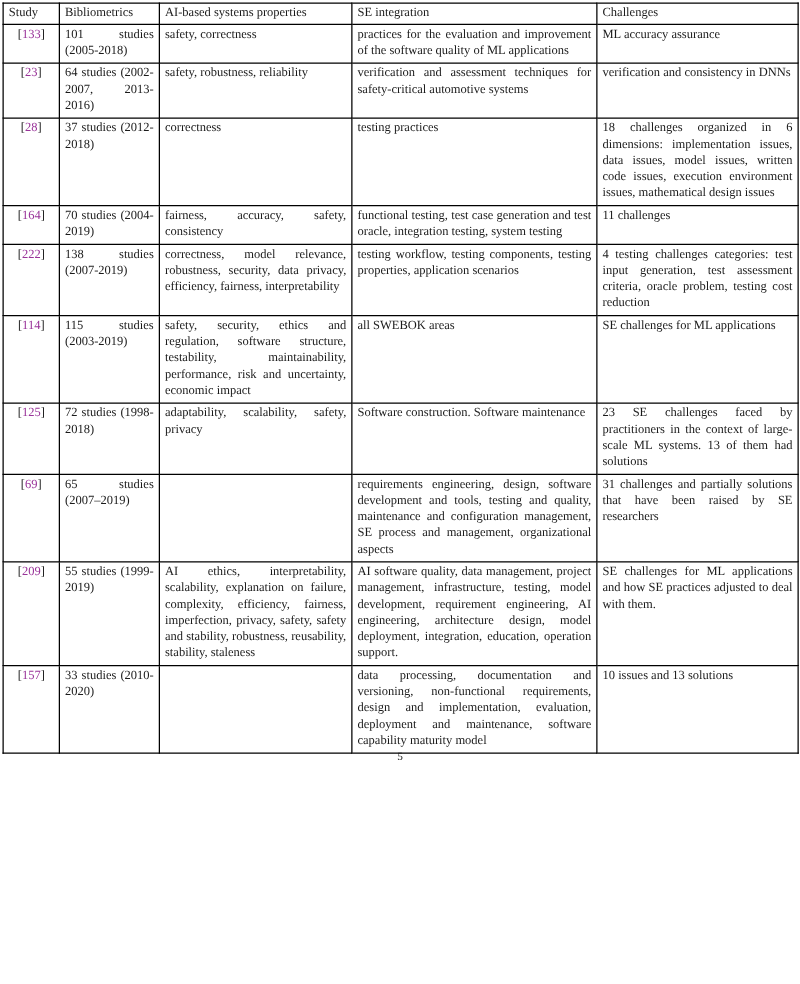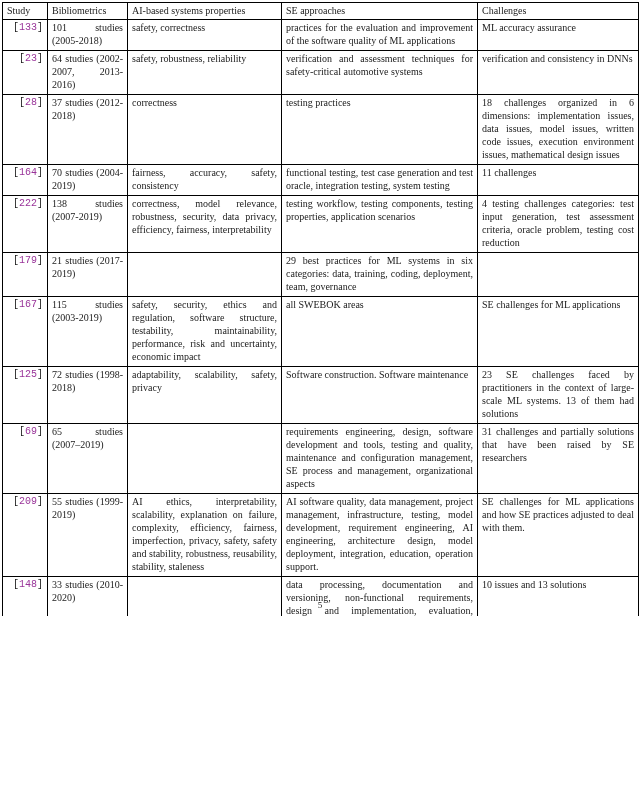--- a/index.html
+++ b/index.html
@@ -36,24 +36,23 @@
   }
   table.studies thead th {
     text-align: left;
     white-space: nowrap;
     border-bottom-width: 1.5px;
     padding-top: 1px;
     padding-bottom: 2px;
     hyphens: none;
   }
   td.c-study {
-    text-align: right;
+    text-align: center;
     padding-left: 5px;
     hyphens: none;
-    font-family: Liberation Mono, monospace;
   }
   td.c-biblio,
   td.c-props,
   td.c-se,
   td.c-chal {
     text-align: justify;
     text-justify: inter-word;
   }
   .cite {
     color: #993399;
@@ -84,21 +83,21 @@
       <col style="width:80px">
       <col style="width:154px">
       <col style="width:196px">
       <col style="width:161px">
     </colgroup>
     <thead>
       <tr>
         <th>Study</th>
         <th>Bibliometrics</th>
         <th>AI-based systems properties</th>
-        <th>SE approaches</th>
+        <th>SE integration</th>
         <th>Challenges</th>
       </tr>
     </thead>
     <tbody>
 
       <tr>
         <td class="c-study"><span class="bk">[</span><span class="cite">133</span><span class="bk">]</span></td>
         <td class="c-biblio">101 studies (2005-2018)</td>
         <td class="c-props">safety, correctness</td>
         <td class="c-se">practices for the evaluation and improvement of the software quality of ML applications</td>
@@ -131,30 +130,23 @@
       </tr>
 
       <tr>
         <td class="c-study"><span class="bk">[</span><span class="cite">222</span><span class="bk">]</span></td>
         <td class="c-biblio">138 studies (2007-2019)</td>
         <td class="c-props">correctness, model relevance, robustness, security, data privacy, efficiency, fairness, interpretability</td>
         <td class="c-se">testing workflow, testing components, testing properties, application scenarios</td>
         <td class="c-chal">4 testing challenges categories: test input generation, test assessment criteria, oracle problem, testing cost reduction</td>
       </tr>
 
-      <tr>
-        <td class="c-study"><span class="bk">[</span><span class="cite">179</span><span class="bk">]</span></td>
-        <td class="c-biblio">21 studies (2017-2019)</td>
-        <td class="c-props"></td>
-        <td class="c-se">29 best practices for ML systems in six categories: data, training, coding, deployment, team, governance</td>
-        <td class="c-chal"></td>
-      </tr>
 
       <tr>
-        <td class="c-study"><span class="bk">[</span><span class="cite">167</span><span class="bk">]</span></td>
+        <td class="c-study"><span class="bk">[</span><span class="cite">114</span><span class="bk">]</span></td>
         <td class="c-biblio">115 studies (2003-2019)</td>
         <td class="c-props">safety, security, ethics and regulation, software structure, testability, maintainability, performance, risk and uncertainty, economic impact</td>
         <td class="c-se">all SWEBOK areas</td>
         <td class="c-chal">SE challenges for ML applications</td>
       </tr>
 
       <tr>
         <td class="c-study"><span class="bk">[</span><span class="cite">125</span><span class="bk">]</span></td>
         <td class="c-biblio">72 studies (1998-2018)</td>
         <td class="c-props">adaptability, scalability, safety, privacy</td>
@@ -172,21 +164,21 @@
 
       <tr>
         <td class="c-study"><span class="bk">[</span><span class="cite">209</span><span class="bk">]</span></td>
         <td class="c-biblio">55 studies (1999-2019)</td>
         <td class="c-props">AI ethics, interpretability, scalability, explanation on failure, complexity, efficiency, fairness, imperfection, privacy, safety, safety and stability, robustness, reusability, stability, staleness</td>
         <td class="c-se">AI software quality, data management, project management, infrastructure, testing, model development, requirement engineering, AI engineering, architecture design, model deployment, integration, education, operation support.</td>
         <td class="c-chal">SE challenges for ML applications and how SE practices adjusted to deal with them.</td>
       </tr>
 
       <tr>
-        <td class="c-study"><span class="bk">[</span><span class="cite">148</span><span class="bk">]</span></td>
+        <td class="c-study"><span class="bk">[</span><span class="cite">157</span><span class="bk">]</span></td>
         <td class="c-biblio">33 studies (2010-2020)</td>
         <td class="c-props"></td>
         <td class="c-se">data processing, documentation and versioning, non-functional requirements, design and implementation, evaluation, deployment and maintenance, software capability maturity model</td>
         <td class="c-chal">10 issues and 13 solutions</td>
       </tr>
 
     </tbody>
   </table>
 
   <div class="page-number">5</div>

